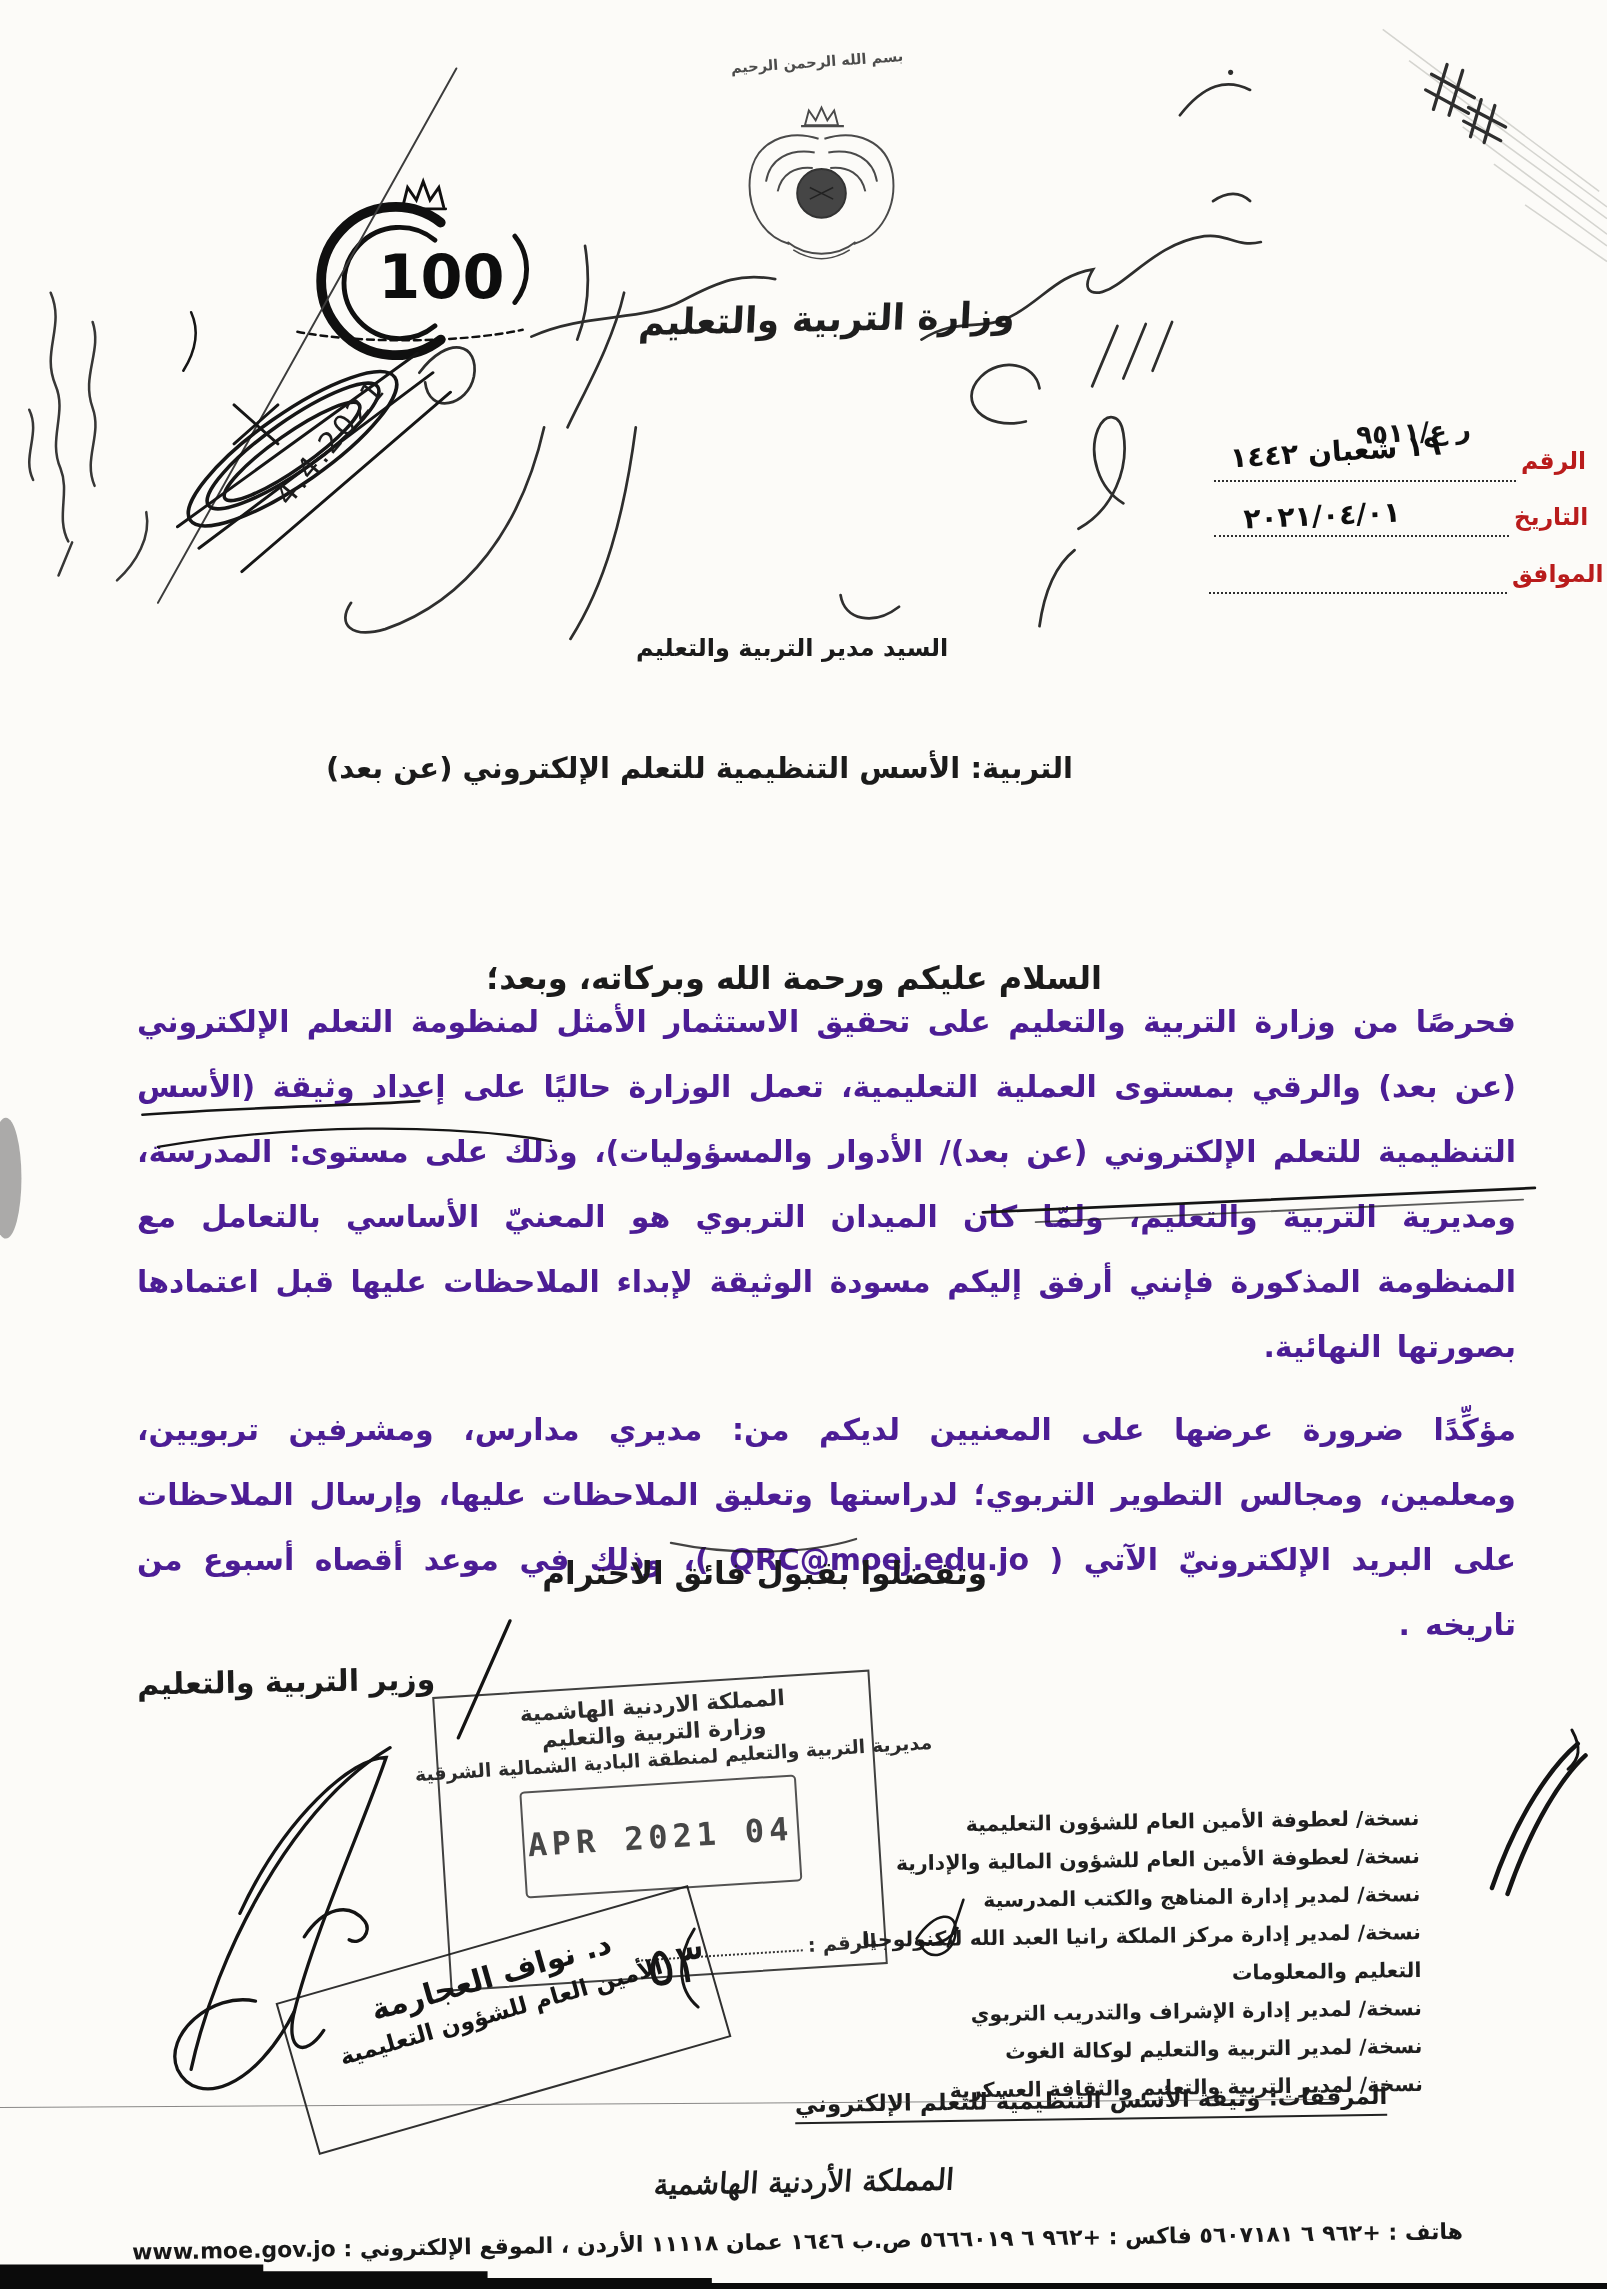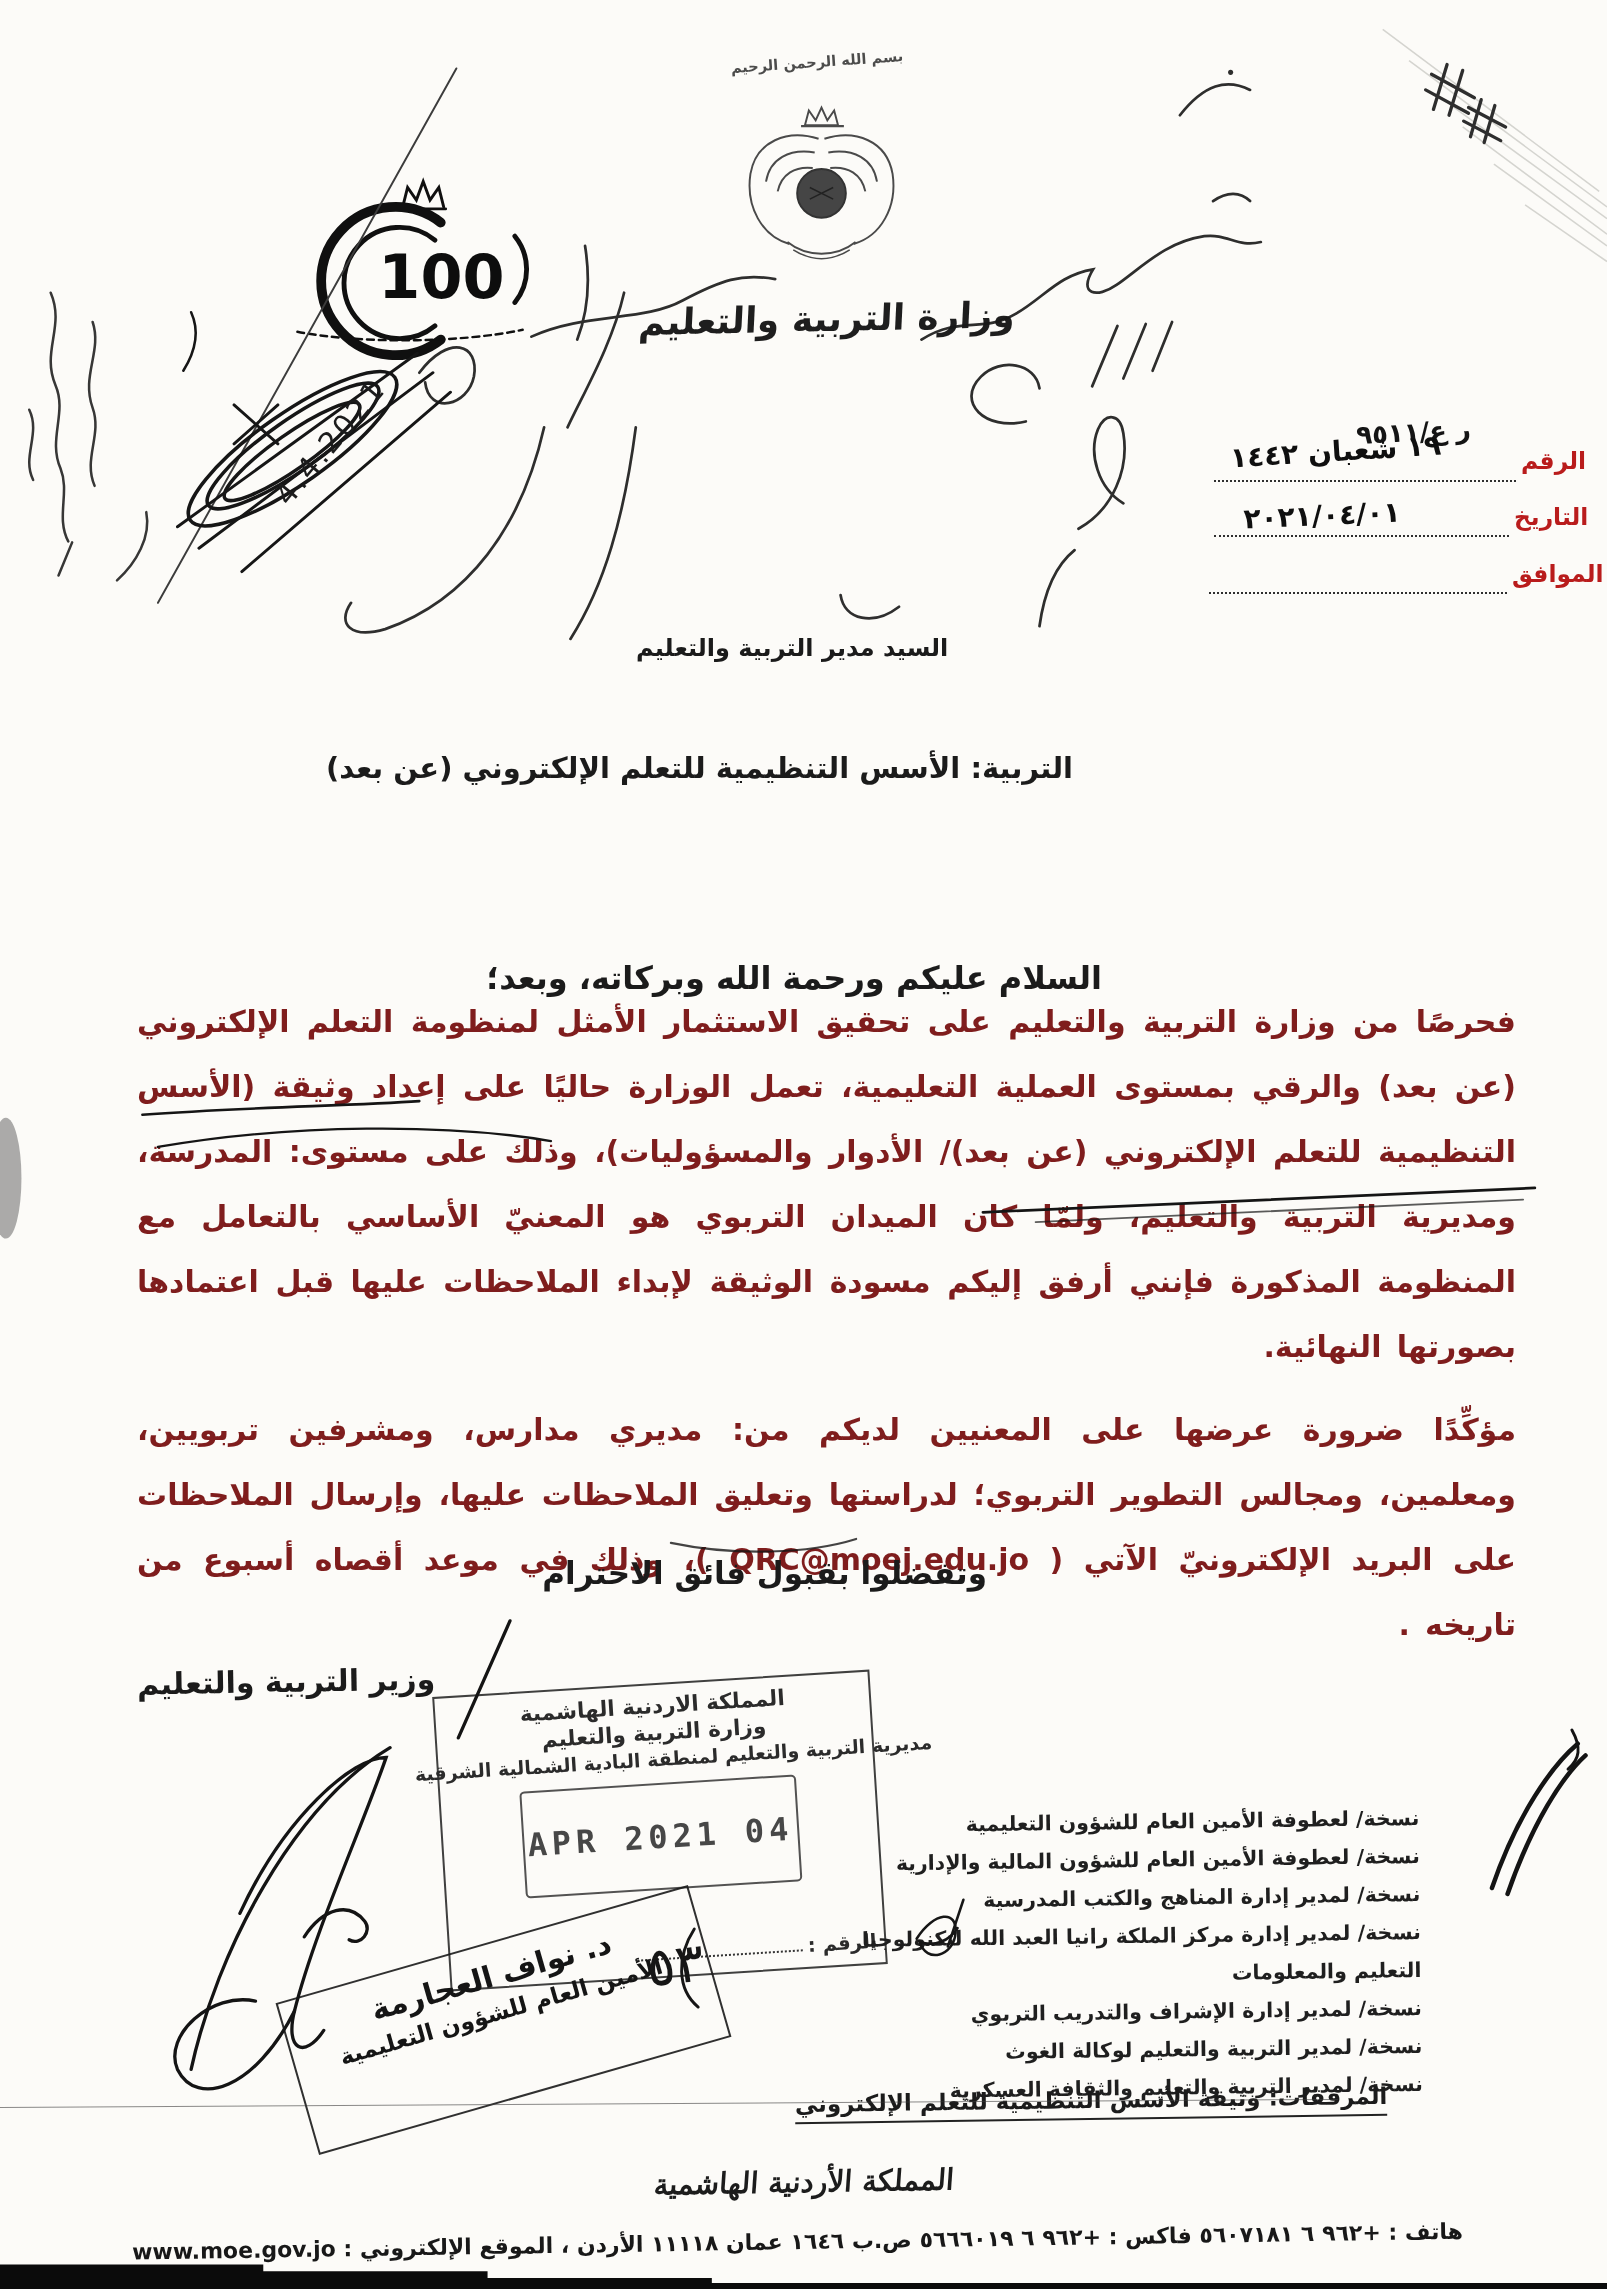--- a/index.html
+++ b/index.html
@@ -15,21 +15,21 @@
   .ref-prefix{left:1328px;top:417px;width:171px;font-size:26px;font-weight:800;text-align:center;
               transform:rotate(-3deg);color:#141414;}
   .ref-label{font-size:23.4px;font-weight:700;color:#b91c1c;}
   .dotline{height:0;border-bottom:2.4px dotted #2f2f2f;}
   .ref-val{font-weight:800;color:#0f0f0f;text-align:center;}
   
   .addressee{left:636px;top:634px;font-size:24px;font-weight:800;}
   .subject{right:534px;top:751px;font-size:29px;font-weight:800;}
   .greeting{right:505px;top:959px;font-size:32px;font-weight:700;}
   .body-text{left:137px;top:989px;width:1379px;font-size:30px;font-weight:600;line-height:65px;
-             text-align:justify;word-spacing:4.9px;color:#7f1d1d;}
+             text-align:justify;word-spacing:4.9px;color:#4c1d95;}
   .body-text p{margin:0;}
   .body-text p + p{margin-top:17.6px;}
   .closing{right:620px;top:1555px;font-size:31px;font-weight:800;}
   .signer{left:137px;top:1664px;font-size:30px;font-weight:800;transform:rotate(-1deg);}
   
   .stamp1{left:441px;top:1683px;width:434px;height:291px;border:2.1px solid rgba(30,30,30,.85);
           transform:rotate(-3.6deg);color:#2b2b2b;text-align:center;}
   .stamp1 .l1{margin-top:7.8px;font-size:21.5px;font-weight:800;}
   .stamp1 .l2{font-size:21.5px;font-weight:800;margin-top:2px;}
   .stamp1 .l3{font-size:19px;font-weight:800;margin-top:2.9px;white-space:nowrap;margin-right:-60px;}

